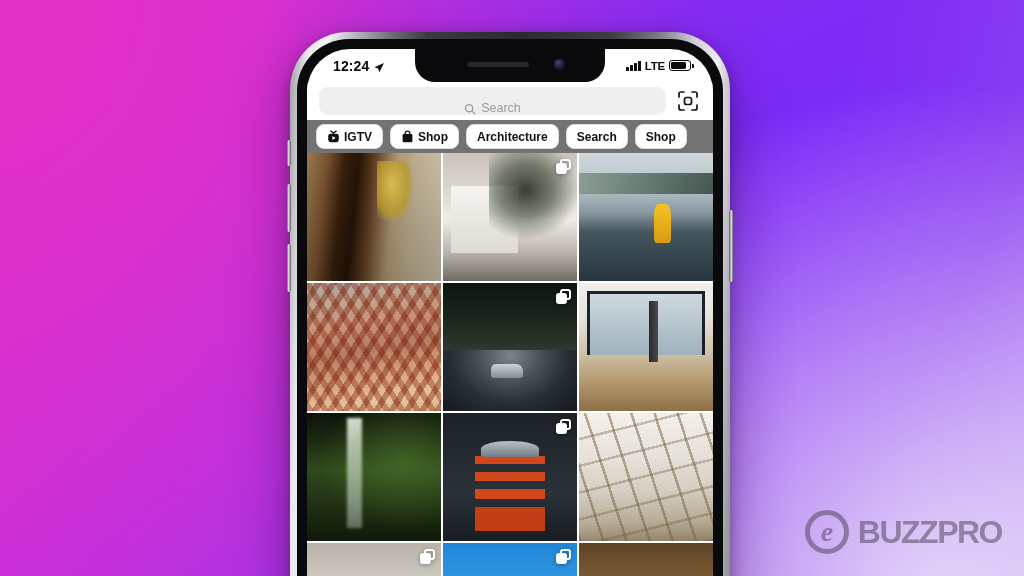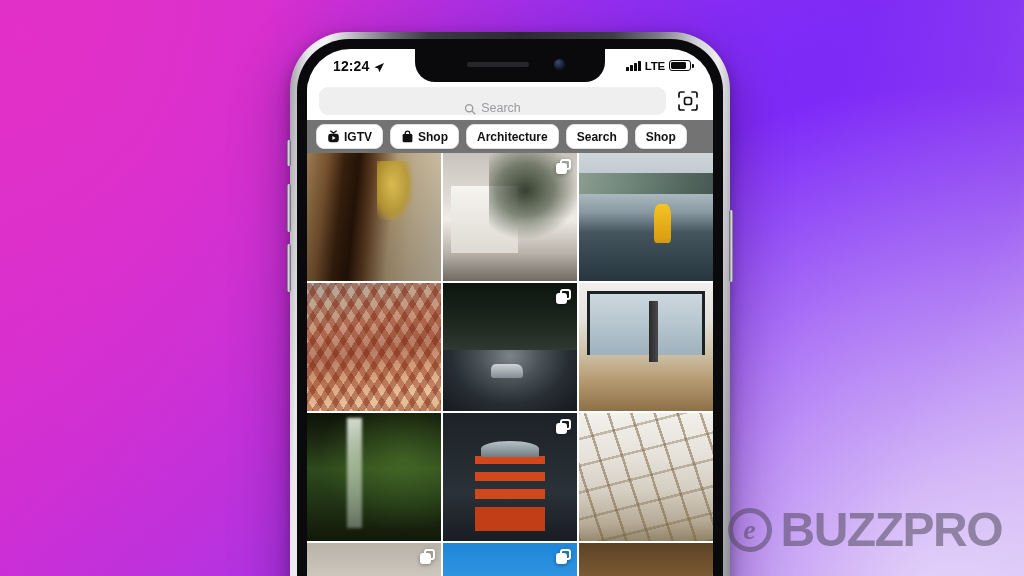--- a/index.html
+++ b/index.html
@@ -152,21 +152,21 @@
   .art-sky{background:linear-gradient(180deg,#1f86d8 0%,#3ba0e8 46%,#8ec9f2 100%);}
   .art-wood-wall{background:linear-gradient(180deg,#5d4326 0%,#8a6538 40%,#b89063 72%,#e7e3d8 100%);}
 
   
   #watermark { position:absolute; right:22px; bottom:22px; display:flex; align-items:center; gap:9px;
     z-index:60; opacity:0.52; }
   #wm-logo { width:44px; height:44px; border-radius:50%; border:5px solid #4d4458;
     display:flex; align-items:center; justify-content:center; }
   #wm-logo span { font-family:"Liberation Serif", serif; font-style:italic; font-weight:700;
     font-size:28px; color:#4d4458; line-height:1; }
-  #wm-text { font-size:48px; font-weight:700; letter-spacing:-1.5px; color:#4d4458; line-height:1; }
+  #wm-text { font-size:32px; font-weight:700; letter-spacing:-1.5px; color:#4d4458; line-height:1; }
 </style>
 </head>
 <body>
 
 <div id="phone">
   <div class="btn-side" id="btn-mute"></div>
   <div class="btn-side" id="btn-volup"></div>
   <div class="btn-side" id="btn-voldn"></div>
   <div class="btn-side" id="btn-power"></div>
 

